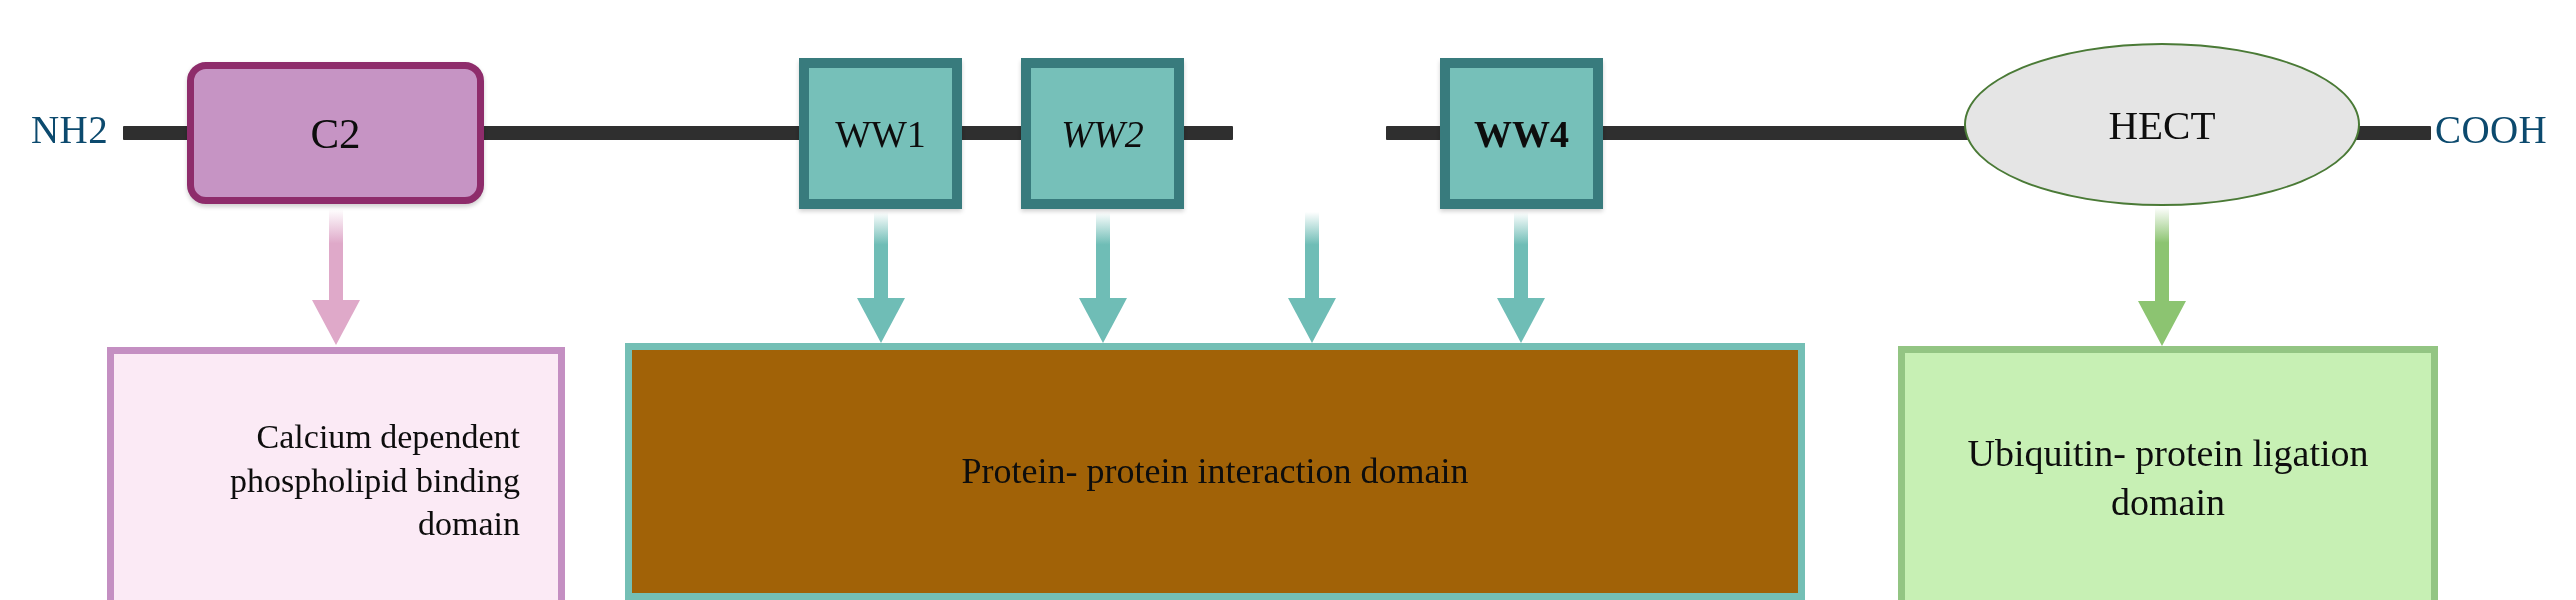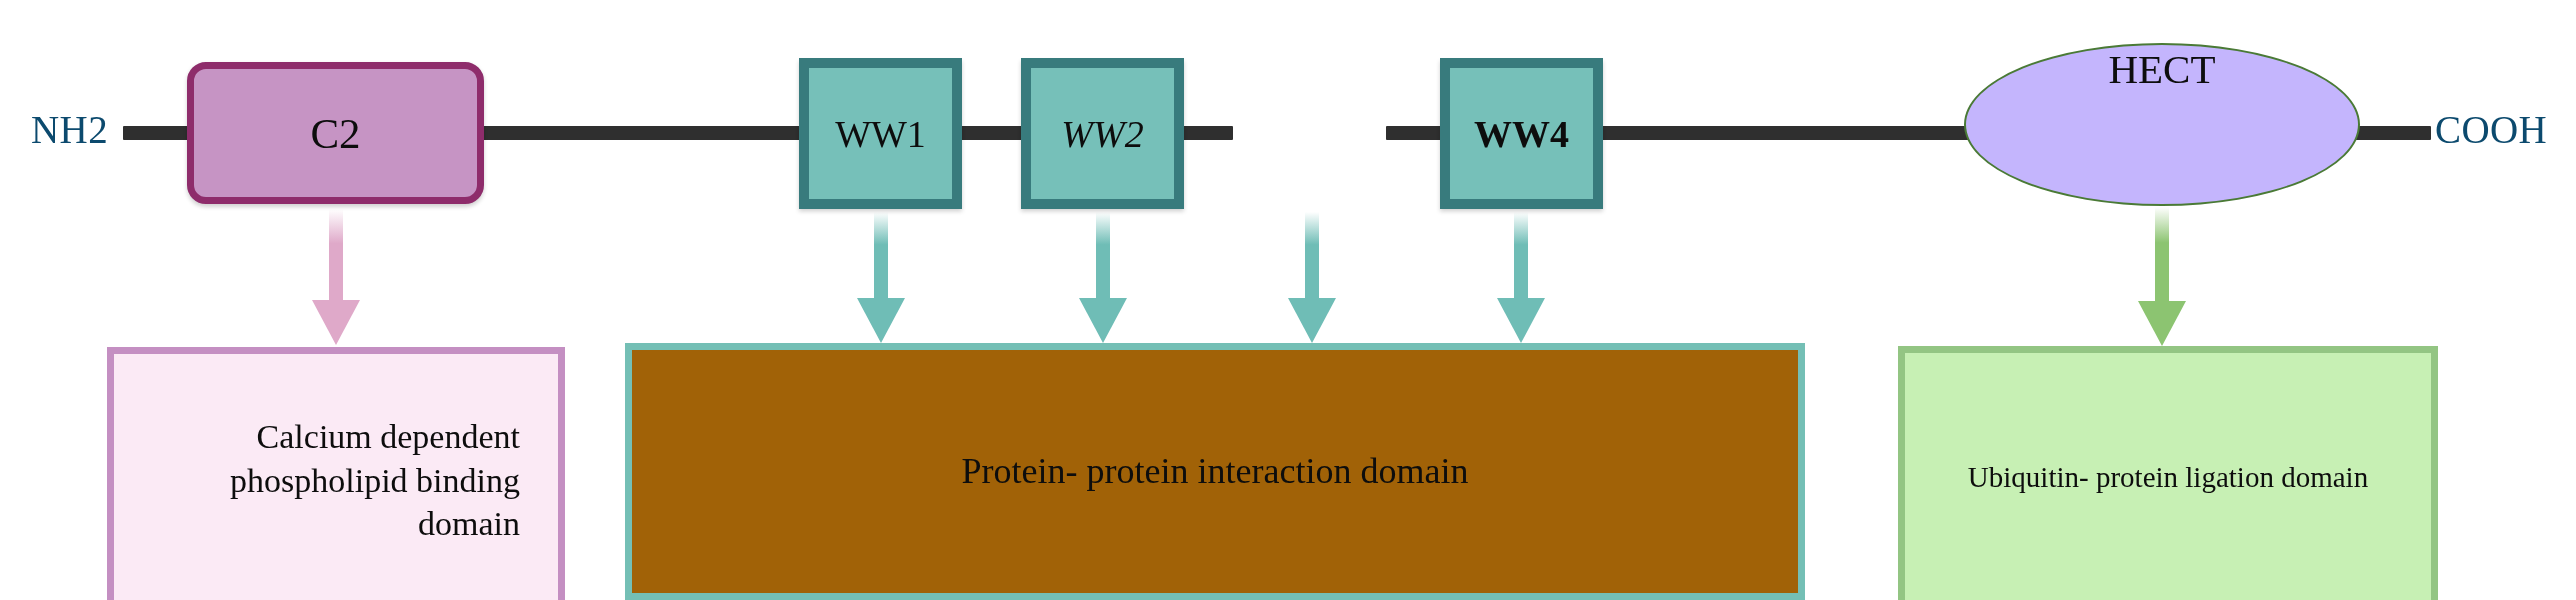--- a/index.html
+++ b/index.html
@@ -73,24 +73,25 @@
   }
 
   
   .hect-ellipse {
     position: absolute;
     left: 1964px;
     top: 43px;
     width: 396px;
     height: 163px;
     box-sizing: border-box;
-    background: #c4b5fd;
+    background: #e5e5e5;
     border: 2.6px solid #4a7a36;
     border-radius: 50%;
     display: flex;
+    align-items: center;
     justify-content: center;
     color: #0d0d0d;
     font-size: 41px;
   }
 
   
   .arrow {
     position: absolute;
     width: 48px;
   }
@@ -144,21 +145,21 @@
     border: 7.7px solid #74bfb5;
   }
   .anno-green {
     left: 1898px; top: 346px;  width: 540px; height: 264px;
     background: #c7f0b4;
     border: 7.7px solid #93c583;
   }
   .anno-text { display: block; }
   .anno-pink  .anno-text { font-size: 34px; max-width: 368px; text-align: right; }
   .anno-teal  .anno-text { font-size: 36px; }
-  .anno-green .anno-text { font-size: 29px; max-width: 445px; font-family: Liberation Serif, serif; }
+  .anno-green .anno-text { font-size: 38px; max-width: 445px; font-family: Liberation Serif, serif; }
 </style>
 </head>
 <body>
 
 <div id="canvas">
 
   <div class="backbone-seg" style="left:123px; top:126px; width:70px;"></div>
   <div class="backbone-seg" style="left:478px; top:126px; width:327px;"></div>
   <div class="backbone-seg" style="left:955px; top:126px; width:72px;"></div>
   <div class="backbone-seg" style="left:1178px; top:126px; width:55px;"></div>

